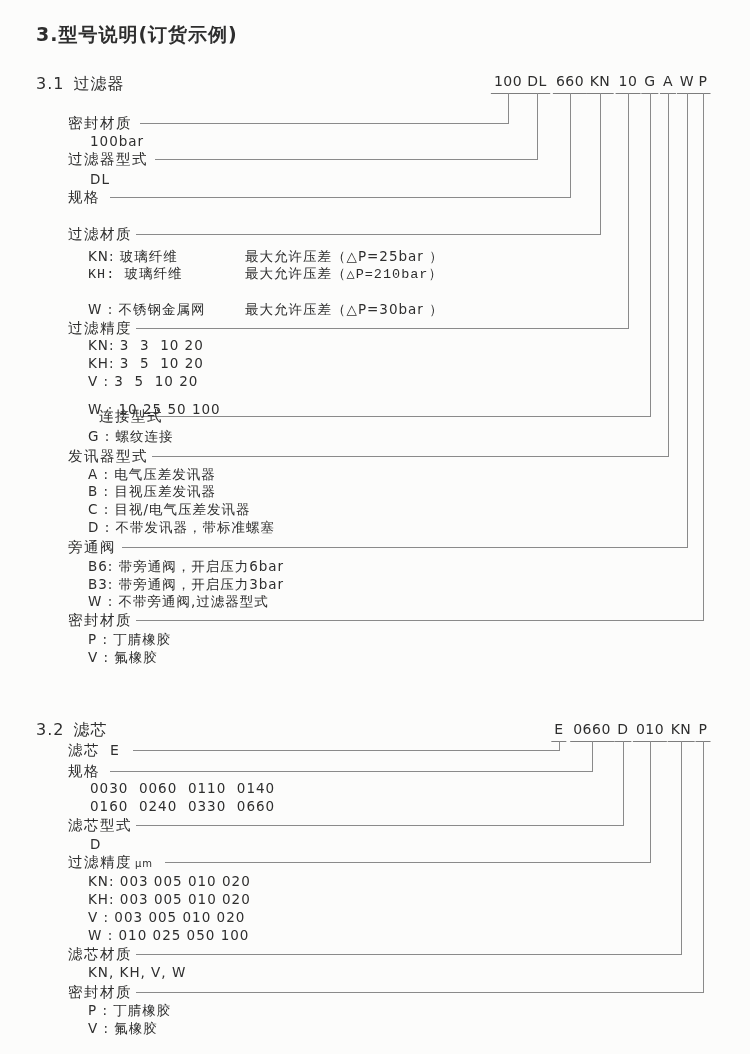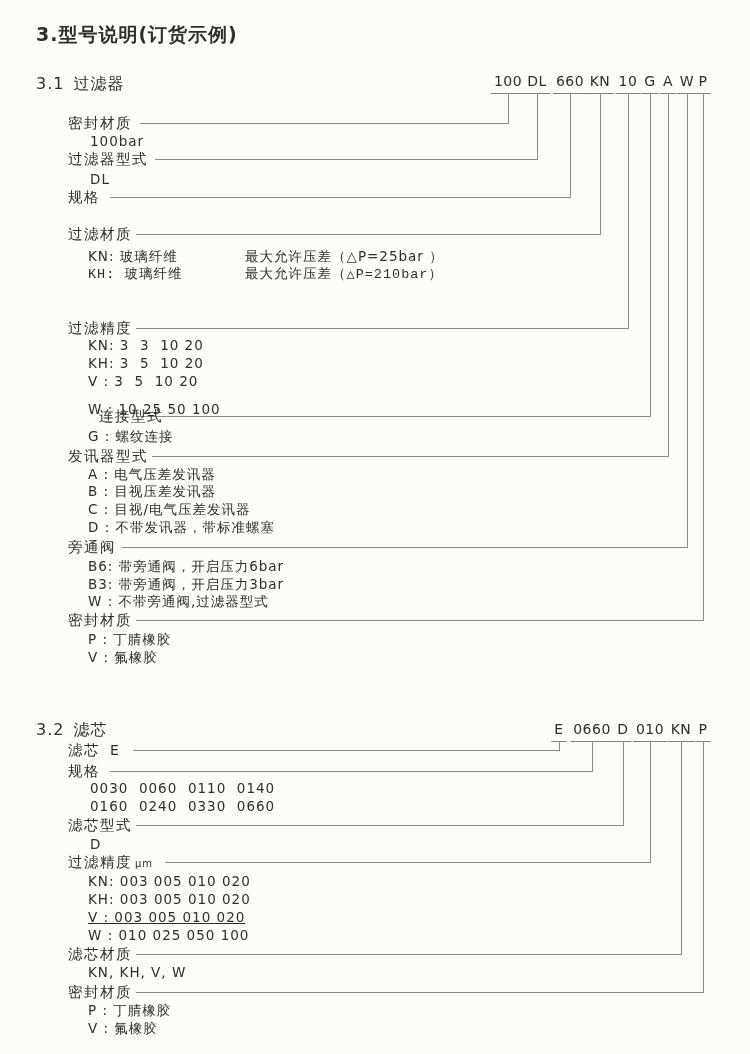--- a/index.html
+++ b/index.html
@@ -130,20 +130,21 @@
   <div class="lbl" style="top:408px;margin-left:31px;">连接型式</div>
   <div class="lbl" style="top:448px;">发讯器型式</div>
   <div class="lbl" style="top:539px;">旁通阀</div>
   <div class="lbl" style="top:612px;">密封材质</div>
 
   <div class="det" style="left:90px; top:134px;">100bar</div>
   <div class="det" style="left:90px; top:172px;">DL</div>
 
   <div class="det" style="top:249px;"><span class="mat-col1">KN: 玻璃纤维</span><span>最大允许压差（△P=25bar ）</span></div>
   <div class="det" style="top:267px;font-family:Liberation Mono, monospace;"><span class="mat-col1">KH: 玻璃纤维</span><span>最大允许压差（△P=210bar）</span></div>
+  <div class="det" style="top:302px;"><span class="mat-col1">W : 不锈钢金属网</span><span>最大允许压差（△P=30bar ）</span></div>
 
   <div class="det" style="top:338px;">KN: 3  3  10 20</div>
   <div class="det" style="top:356px;">KH: 3  5  10 20</div>
   <div class="det" style="top:374px;">V : 3  5  10 20</div>
   <div class="det" style="top:392px;margin-top:10px;">W : 10 25 50 100</div>
 
   <div class="det" style="top:429px;">G : 螺纹连接</div>
 
   <div class="det" style="top:467px;">A : 电气压差发讯器</div>
   <div class="det" style="top:484px;">B : 目视压差发讯器</div>
@@ -186,19 +187,19 @@
   <div class="lbl" style="top:817px;">滤芯型式</div>
   <div class="lbl" style="top:854px;"><span>过滤精度</span><span class="unit">μm</span></div>
   <div class="lbl" style="top:946px;">滤芯材质</div>
   <div class="lbl" style="top:984px;">密封材质</div>
 
   <div class="det" style="left:90px; top:781px;">0030  0060  0110  0140</div>
   <div class="det" style="left:90px; top:799px;">0160  0240  0330  0660</div>
   <div class="det" style="left:90px; top:837px;">D</div>
   <div class="det" style="top:874px;">KN: 003 005 010 020</div>
   <div class="det" style="top:892px;">KH: 003 005 010 020</div>
-  <div class="det" style="top:910px;text-decoration:underline;">V : 003 005 010 020</div>
+  <div class="det" style="top:910px;">V : 003 005 010 020</div>
   <div class="det" style="top:928px;">W : 010 025 050 100</div>
   <div class="det" style="top:965px;">KN, KH, V, W</div>
   <div class="det" style="top:1003px;">P : 丁腈橡胶</div>
   <div class="det" style="top:1021px;">V : 氟橡胶</div>
 
 </div>
 
 </body></html>

